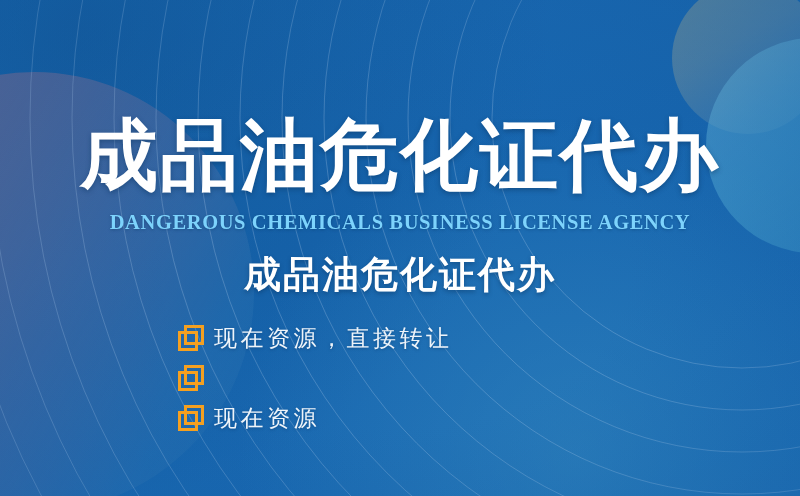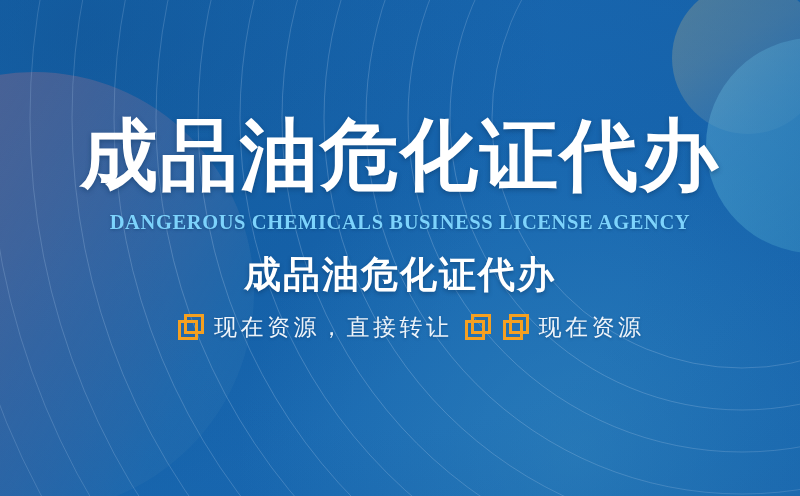--- a/index.html
+++ b/index.html
@@ -118,23 +118,23 @@
     font-family:"Liberation Sans","DejaVu Sans",sans-serif;
     font-weight:700;
     font-size:37px;
     line-height:1;
     letter-spacing:2px;
     text-shadow:0 2px 4px rgba(8,48,92,.45);
   }
 
   .feature-list {
     position:absolute;
-    left:178px; top:305px;
+    left:178px; top:316px;
     display:flex;
-    flex-direction:row;
+    flex-direction:column;
     gap:12px;
     list-style:none;
   }
 
   .feature-item {
     display:flex;
     align-items:center;
     gap:10px;
     height:28px;
   }

